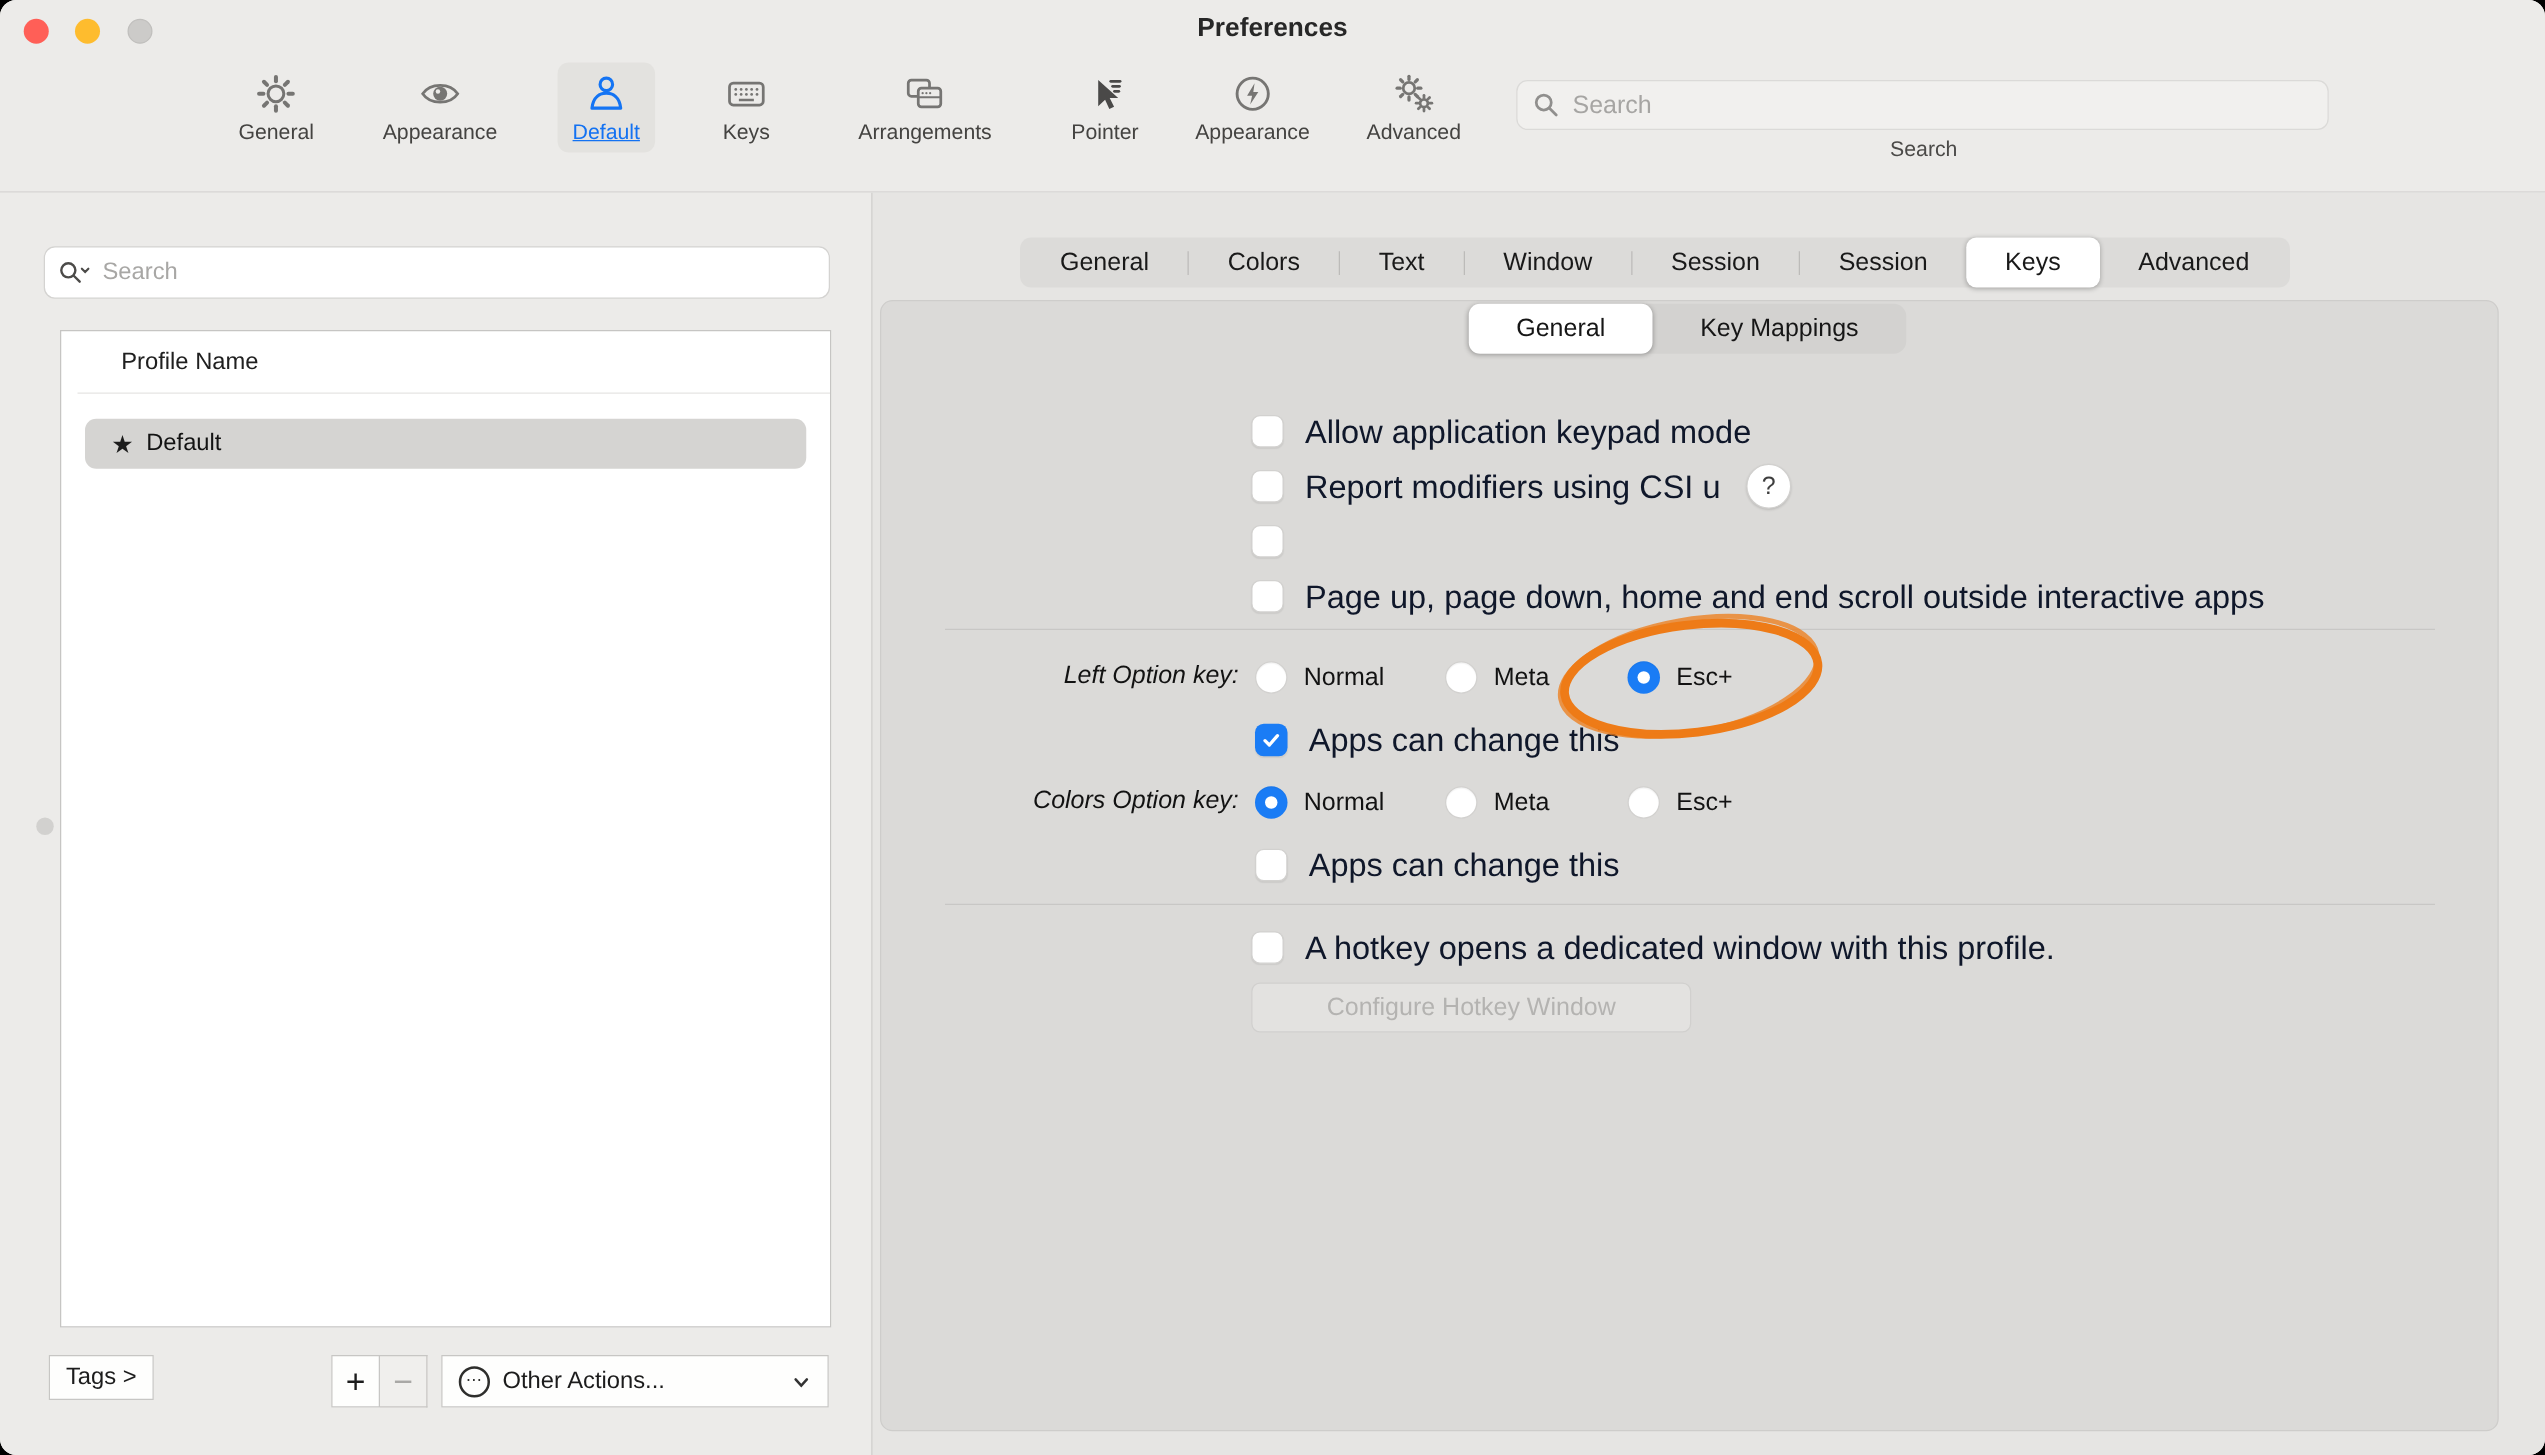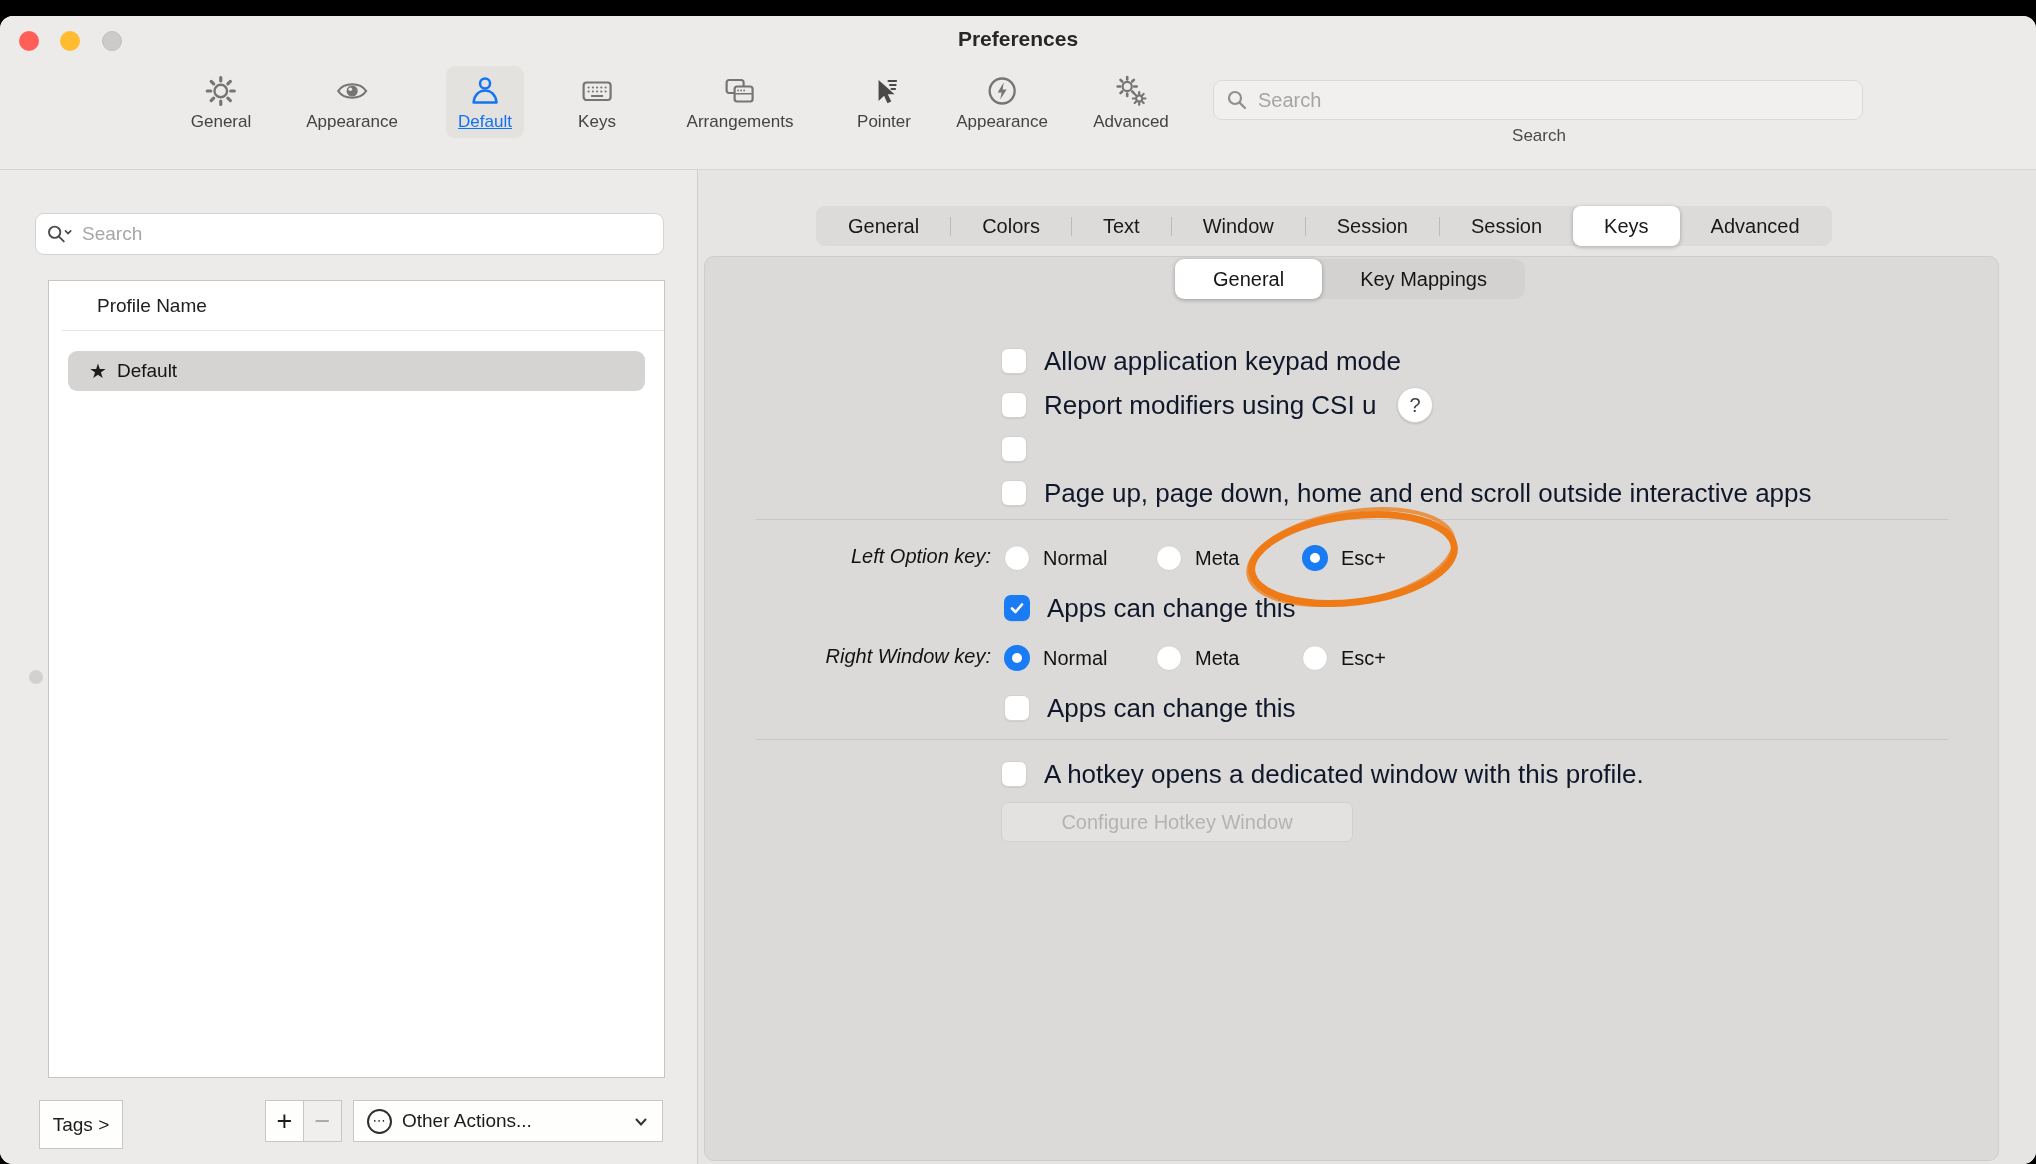--- a/index.html
+++ b/index.html
@@ -1,21 +1,21 @@
 <!DOCTYPE html>
 <html><head>
 <meta charset="utf-8">
 <style>
   html,body{margin:0;padding:0;}
   body{
     width:2036px;height:1164px;position:relative;background:#000;
     font-family:"Liberation Sans","DejaVu Sans",sans-serif;
     -webkit-user-select:none;user-select:none;
   }
-  .window{position:absolute;inset:0;border-radius:13px;background:#ecebe9;overflow:hidden;margin-top:16px;}
+  .window{position:absolute;inset:0;border-radius:13px;background:#ecebe9;overflow:hidden;}
 
   
   .header{position:absolute;top:0;left:0;right:0;height:153px;border-bottom:1px solid #d6d5d3;background:#ecebe9;z-index:5;}
   .tl{position:absolute;top:15px;width:20px;height:20px;border-radius:50%;}
   .tl.close{left:19px;background:#ff5f57;}
   .tl.min{left:60px;background:#febc2e;}
   .tl.zoom{left:102px;background:#cccbc9;border:1px solid #c0bfbd;box-sizing:border-box;}
   .title{position:absolute;top:11px;left:0;right:0;text-align:center;font-size:21px;font-weight:bold;color:#272727;}
   .tb-item{position:absolute;top:50px;transform:translateX(-50%);display:flex;flex-direction:column;align-items:center;
     padding:8px 12px 6px;border-radius:9px;cursor:default;}
@@ -38,21 +38,21 @@
     font-family:inherit;margin-left:8px;}
   .side-search input::placeholder{color:#a8a7a5;}
   .plist{position:absolute;left:48px;top:110px;width:617px;height:798px;box-sizing:border-box;background:#fff;border:1px solid #c6c5c3;padding-left:13px;}
   .plist-header{height:49px;display:flex;align-items:center;padding-left:35px;font-size:19px;color:#202020;border-bottom:1px solid #e6e5e3;}
   .prow{position:absolute;left:19px;top:70px;width:577px;height:40px;box-sizing:border-box;background:#d5d4d2;border-radius:9px;
     display:flex;align-items:center;padding-left:21px;font-size:19px;color:#131313;gap:10px;}
   .prow .star{font-size:20px;color:#1c1c1c;}
   .split-dot{position:absolute;left:29px;top:500px;width:14px;height:14px;border-radius:50%;background:#d2d1cf;}
   .sbtn{background:#fefefd;border:1px solid #c7c6c4;box-sizing:border-box;display:flex;align-items:center;justify-content:center;
     font-size:19px;color:#1c1c1c;}
-  .tags{position:absolute;left:39px;top:930px;width:84px;height:49px;}
+  .tags{position:absolute;left:39px;top:930px;width:84px;height:36px;}
   .pm{position:absolute;left:265px;top:930px;height:42px;display:flex;}
   .pm .plus{width:39px;height:42px;font-size:27px;font-weight:300;}
   .pm .minus{width:38px;height:42px;border-left:none;background:#f0efed;color:#a9a8a6;font-size:27px;font-weight:300;}
   .other{position:absolute;left:353px;top:930px;width:310px;height:42px;justify-content:flex-start;padding:0 13px;gap:10px;}
   .other .oa-icon{width:25px;height:25px;border-radius:50%;border:2px solid #2e2e2c;box-sizing:border-box;display:flex;
     align-items:center;justify-content:center;font-size:13px;letter-spacing:1px;color:#2e2e2c;padding-bottom:2px;}
   .other .oa-label{font-size:19px;}
   .other .chev{position:absolute;right:13px;top:13px;}
 
   
@@ -320,21 +320,21 @@
 
     <div class="row" style="left:306px;top:425px">
       <div class="cb on">
         <svg width="16" height="16" viewBox="0 0 16 16" fill="none" stroke="#fff" stroke-width="2.6" stroke-linecap="round" stroke-linejoin="round">
           <path d="M3 8.5 L6.5 12 L13 4.5"></path>
         </svg>
       </div>
       <span class="rowlabel">Apps can change this</span>
     </div>
 
-    <div class="optlabel" style="top:475px">Right Window key:</div>
+    <div class="optlabel" style="top:475px">Colors Option key:</div>
     <div class="radio-item" style="left:306px;top:475px">
       <div class="radio on"></div>
       <span>Normal</span>
     </div>
     <div class="radio-item" style="left:458px;top:475px">
       <div class="radio"></div>
       <span>Meta</span>
     </div>
     <div class="radio-item" style="left:604px;top:475px">
       <div class="radio"></div>

